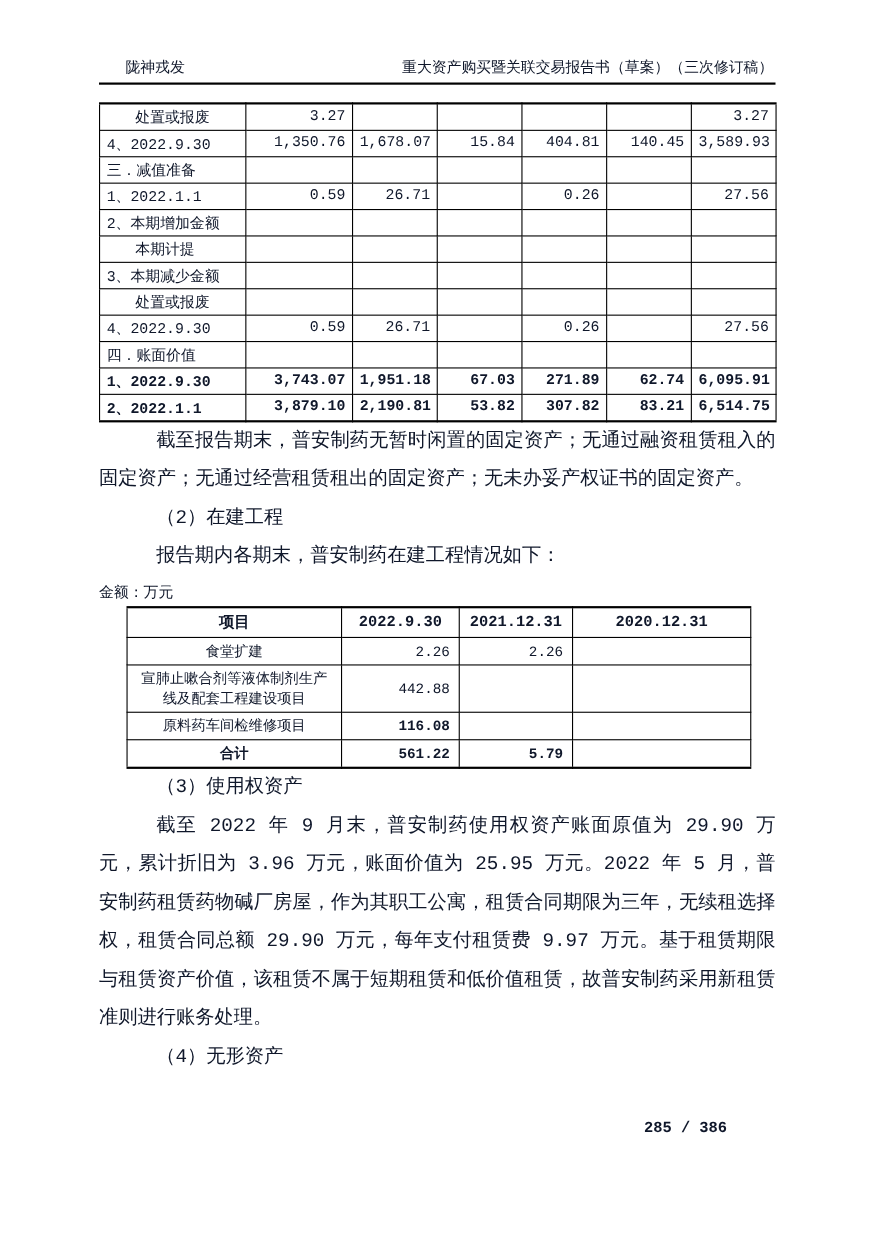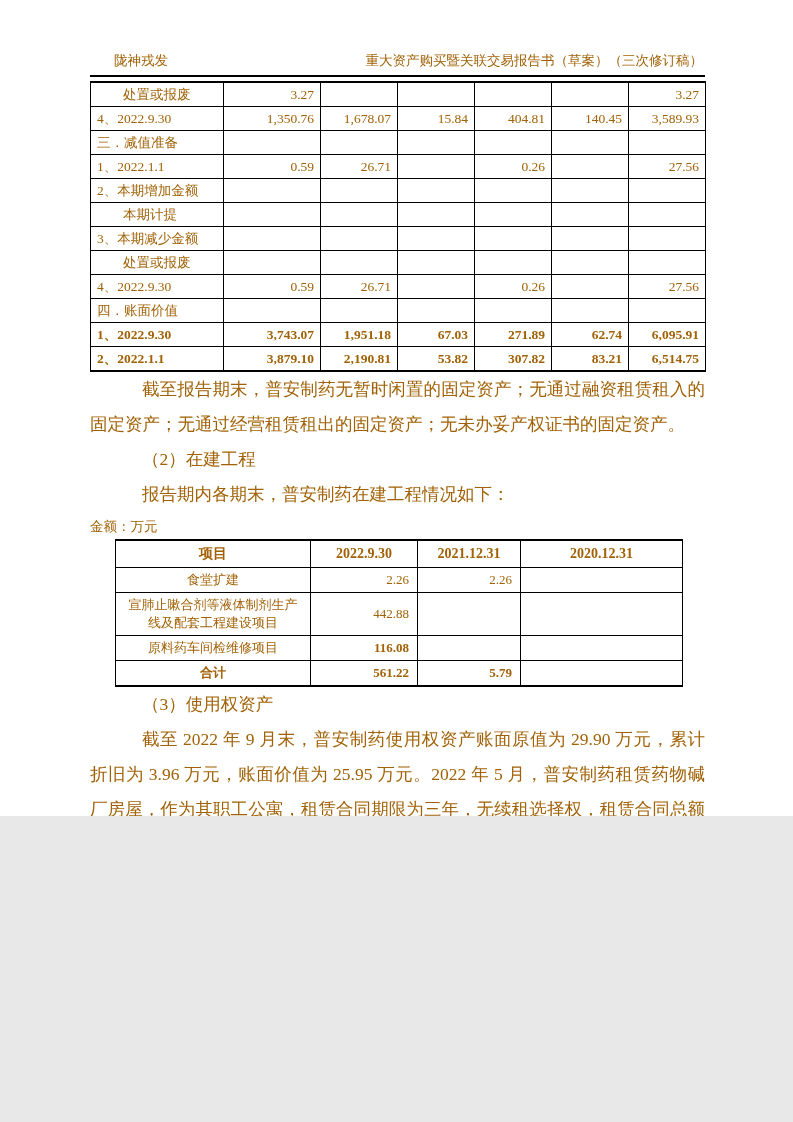--- a/index.html
+++ b/index.html
@@ -1,27 +1,27 @@
 <!DOCTYPE html>
 <html><head>
 <meta charset="utf-8">
 <style>
   html,body{margin:0;padding:0;background:#e8e8e8;}
-  .page{position:relative;width:793px;height:816px;margin:0 auto;background:#ffffff;
-        font-family:Liberation Serif, serif;color:#a16207;overflow:hidden;}
+  .page{position:relative;width:793px;height:1122px;margin:0 auto;background:#ffffff;
+        font-family:Liberation Mono, monospace;color:#0f172a;overflow:hidden;}
   .content{margin:0 88px 0 90px;}
 
   
   .hdr{display:flex;justify-content:space-between;align-items:flex-end;
        padding:52px 2px 5px 0;border-bottom:2px solid #000;font-size:13.5px;}
   .hdr .l{margin-left:24px;}
 
   
   table{border-collapse:collapse;table-layout:fixed;}
-  .t1{width:615px;margin-top:4px;border-top:2.5px solid #000;border-bottom:2.5px solid #000;
+  .t1{width:615px;margin-top:16px;border-top:2.5px solid #000;border-bottom:2.5px solid #000;
       font-size:13.5px;}
   .t1 td{border:1px solid #000;padding:2px 6px;height:19px;overflow:hidden;white-space:nowrap;}
   .t1 td.lbl{text-align:left;}
   .t1 td.ind{padding-left:32px;}
   .t1 td.num{text-align:right;}
   .b{font-weight:bold;}
 
   
   p.body{font-size:17.5px;line-height:35px;text-align:justify;text-indent:52px;margin:0;}
   p.head{font-size:17.5px;line-height:35px;margin:0;text-indent:52px;}

